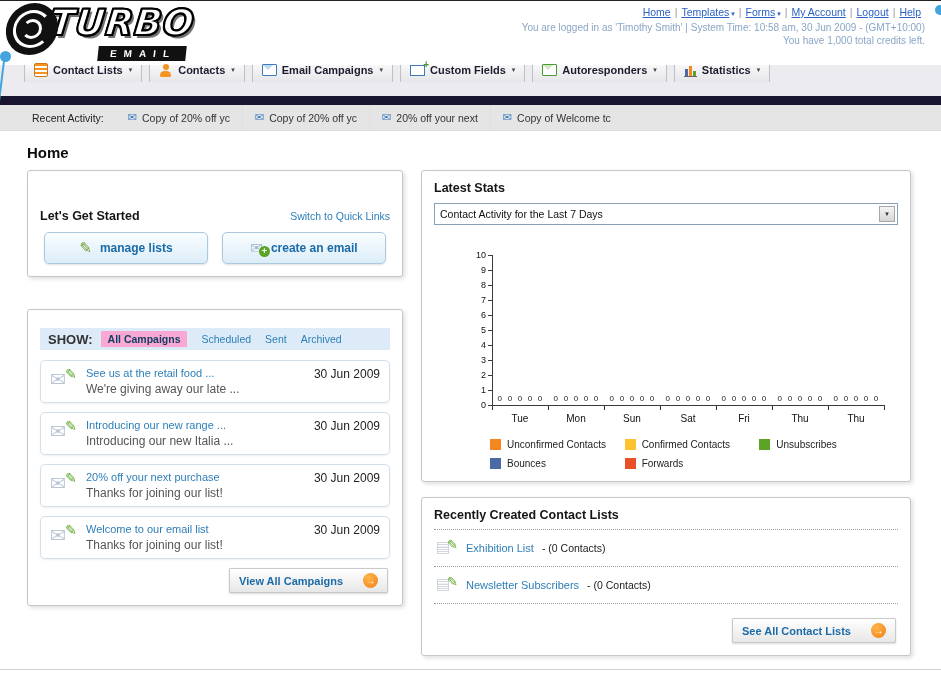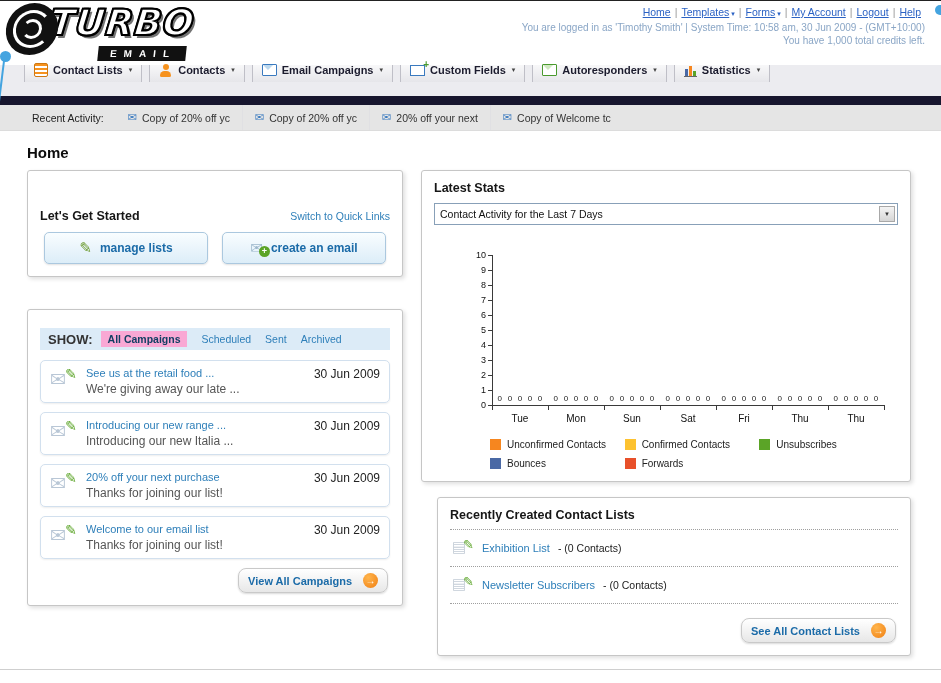--- a/index.html
+++ b/index.html
@@ -92,41 +92,41 @@
   .camp-row{display:flex;align-items:flex-start;gap:8px;border:1px solid #d2e0ee;border-radius:5px;padding:6px 9px;
             margin-bottom:9px;box-shadow:0 1px 2px rgba(0,0,0,.07);}
   .camp-icon{position:relative;width:28px;height:26px;flex:none;}
   .camp-icon .env{position:absolute;left:0;top:3px;font-size:19px;color:#b9c7d6;line-height:19px;}
   .camp-icon .pen{position:absolute;right:1px;top:-1px;font-size:14px;color:#5ba427;}
   .camp-text{flex:1;min-width:0;}
   .camp-title{font-size:11px;color:#2e7fb9;cursor:pointer;margin-bottom:3px;}
   .camp-sub{font-size:12px;color:#555;}
   .camp-date{font-size:12px;color:#222;white-space:nowrap;margin-left:18px;}
   .btn-row{text-align:right;margin:4px 2px 2px 0;}
-  .pill-btn{display:inline-flex;align-items:center;gap:11px;padding:4px 9px;border:1px solid #c9c9c9;border-radius:8px;
+  .pill-btn{display:inline-flex;align-items:center;gap:20px;padding:4px 9px;border:1px solid #c9c9c9;border-radius:1px;
             background:linear-gradient(#fff,#e7e7e7);color:#1b6ba8;font-weight:bold;font-size:11px;cursor:pointer;
             box-shadow:0 1px 2px rgba(0,0,0,.15);}
   .arrow-circle{width:15px;height:15px;border-radius:50%;background:radial-gradient(circle at 35% 30%,#ffb54d,#f07f12);
             color:#fff;font-size:10px;font-weight:bold;display:inline-flex;align-items:center;justify-content:center;}
   
   .stats-select{margin-top:8px;height:20px;border:1px solid #88a0b8;background:#fff;display:flex;align-items:center;
             justify-content:space-between;padding:0 2px 0 5px;font-size:10.5px;color:#111;cursor:pointer;}
   .select-arrow{width:16px;height:16px;background:linear-gradient(#f4f4f4,#d6d6d6);border:1px solid #a8a8a8;
             display:flex;align-items:center;justify-content:center;font-size:6px;color:#333;box-sizing:border-box;}
   .stats-chart{position:relative;height:182px;margin-top:26px;}
   .stats-chart .plot{position:absolute;border-left:1px solid #3a3a3a;border-bottom:1px solid #3a3a3a;box-sizing:content-box;}
   .stats-chart .tick{position:absolute;background:#3a3a3a;}
   .stats-chart .ytl{position:absolute;font-size:9px;color:#111;text-align:right;line-height:10px;}
   .stats-chart .zrow{position:absolute;display:flex;justify-content:space-evenly;font-size:8px;color:#222;line-height:9px;}
   .stats-chart .xcl{position:absolute;font-size:10px;color:#111;text-align:center;}
   .chart-legend{margin:6px 0 2px 56px;width:404px;display:flex;flex-wrap:wrap;row-gap:8px;}
   .legend-item{width:33.33%;display:flex;align-items:center;gap:6px;font-size:10px;color:#222;box-sizing:border-box;}
   .legend-swatch{width:11px;height:11px;flex:none;}
   
-  .lists-panel{margin-top:15px;margin-left:16px;}
+  .lists-panel{margin-top:15px;}
   .panel-title.dotted{padding-bottom:7px;border-bottom:1px dotted #9f9f9f;}
   .cl-row{display:flex;align-items:center;gap:8px;padding:9px 2px;border-bottom:1px dotted #9f9f9f;font-size:11px;}
   .cl-icon{position:relative;width:22px;height:18px;flex:none;}
   .cl-icon .pg{position:absolute;left:0;top:0;font-size:15px;color:#c3ccd6;line-height:16px;}
   .cl-icon .pen2{position:absolute;right:0;top:-2px;font-size:13px;color:#5ba427;}
   .cl-name{color:#2e7fb9;cursor:pointer;}
   .cl-detail{color:#222;font-size:10.5px;}
   .lists-panel .btn-row{margin-top:14px;}
   .footer-line{position:absolute;left:0;right:0;bottom:13px;border-top:1px solid #cfcfcf;}
 </style>

